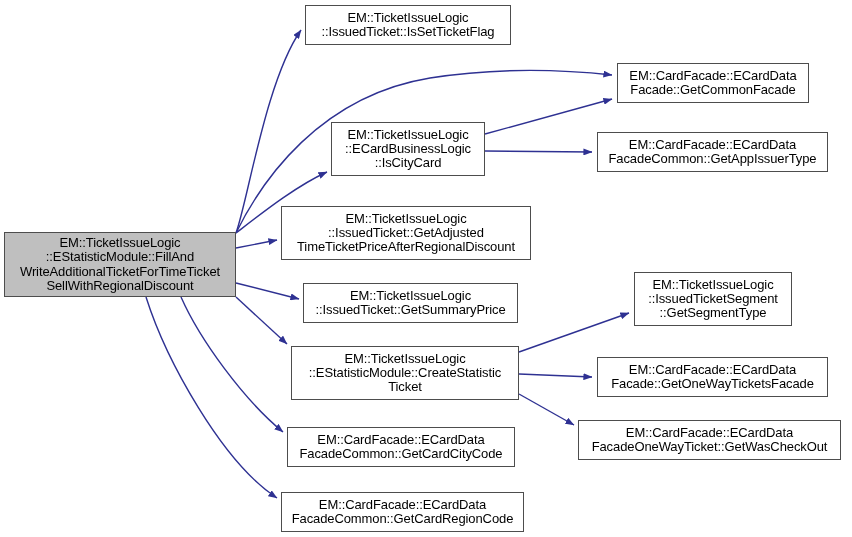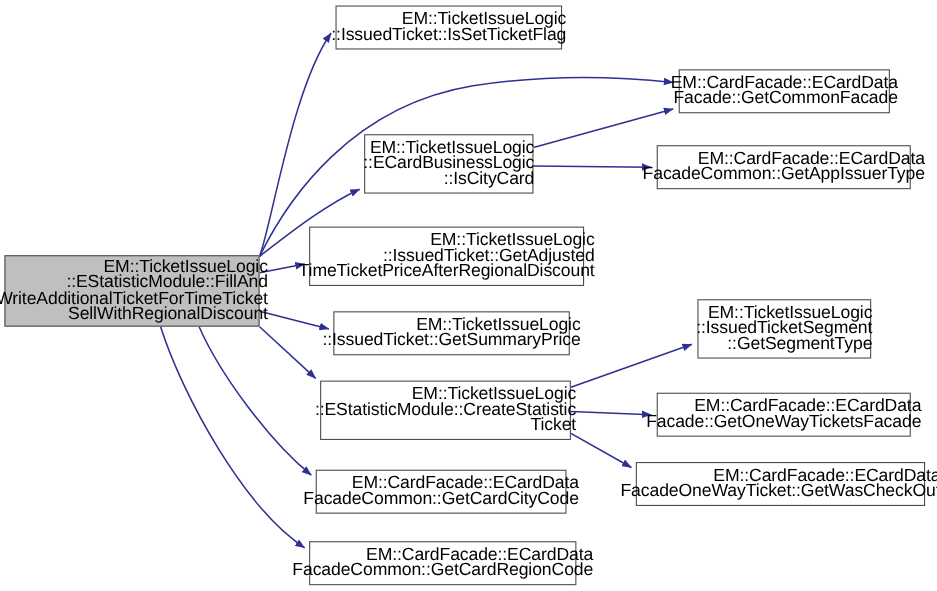--- a/index.html
+++ b/index.html
@@ -21,25 +21,25 @@
     top: 0;
     width: 852px;
     height: 537px;
   }
   .graph-node {
     position: absolute;
     box-sizing: border-box;
     display: flex;
     align-items: center;
     justify-content: center;
-    text-align: right;
+    text-align: center;
     background: #ffffff;
     border: 1px solid #4d4d4d;
     color: #000000;
-    font-size: 16px;
+    font-size: 13px;
     line-height: 14.2px;
     white-space: pre;
     letter-spacing: -0.1px;
     z-index: 2;
   }
   .graph-node.current {
     background: #bfbfbf;
     border: 1px solid #4d4d4d;
   }
   .node-label {

